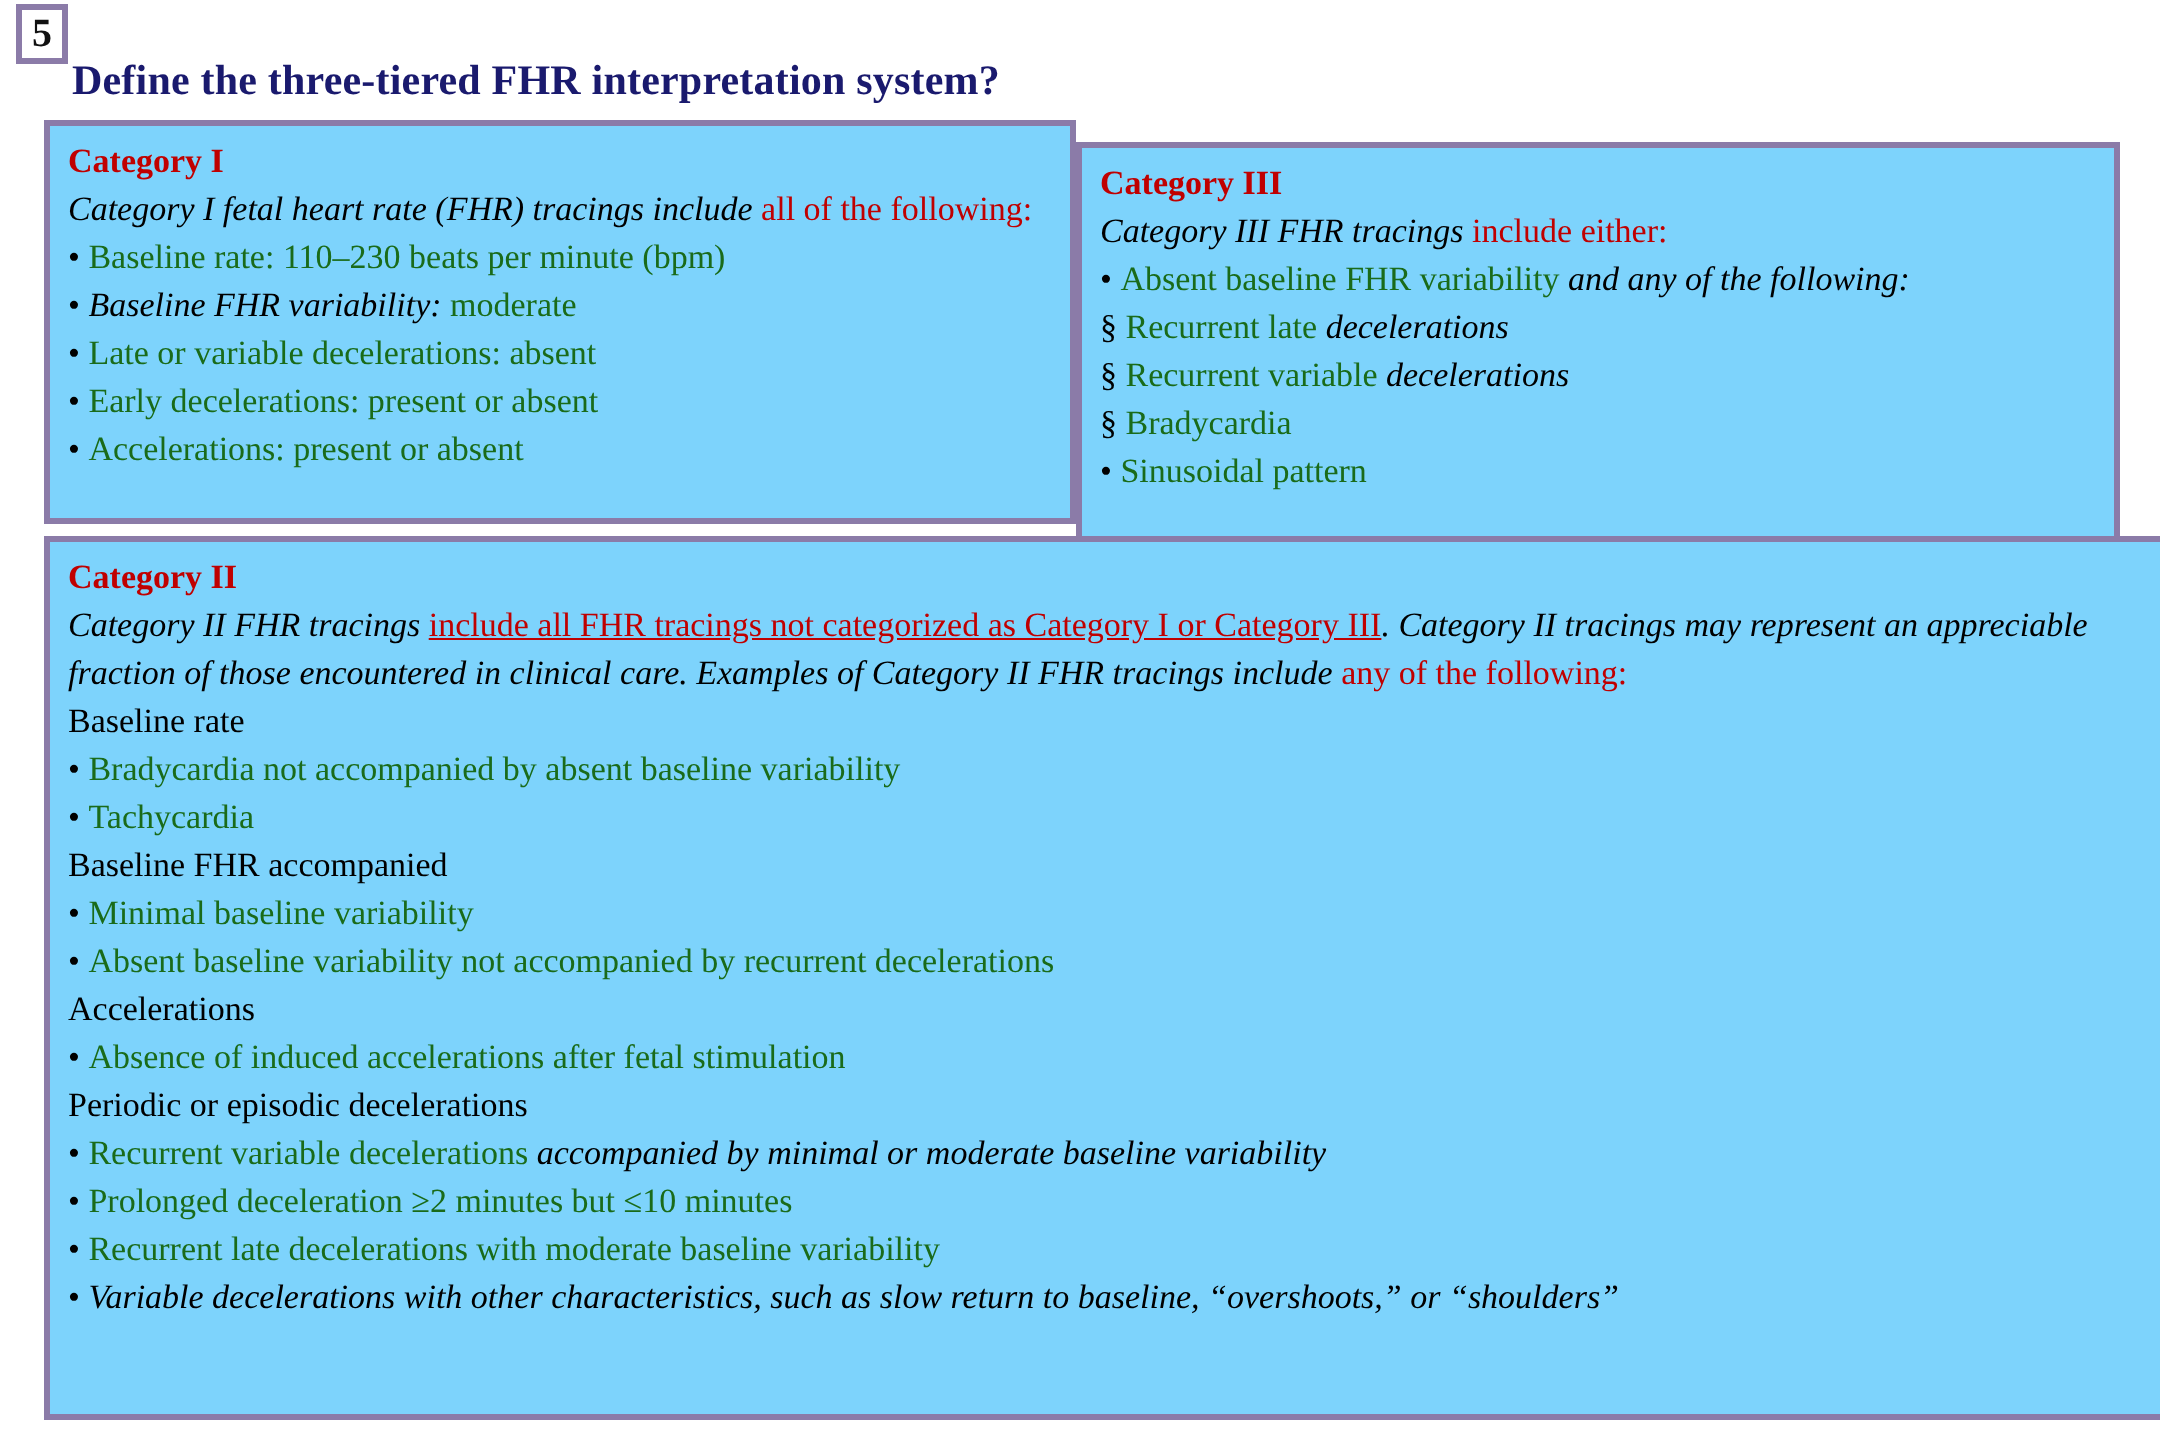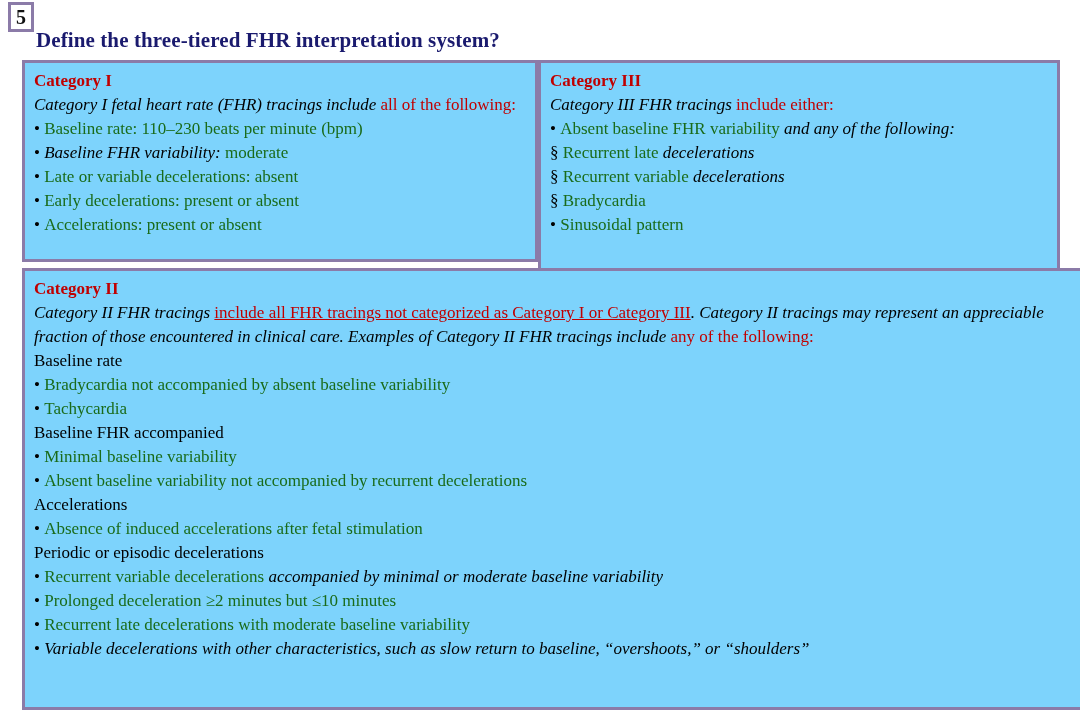--- a/index.html
+++ b/index.html
@@ -55,21 +55,21 @@
     box-sizing: border-box;
   }
   .panel-cat1 {
     left: 22px;
     top: 60px;
     width: 516px;
     height: 202px;
   }
   .panel-cat3 {
     left: 538px;
-    top: 60px;
+    top: 71px;
     width: 522px;
     height: 226px;
   }
   .panel-cat2 {
     left: 22px;
     top: 268px;
     width: 1076px;
     height: 442px;
   }
 

